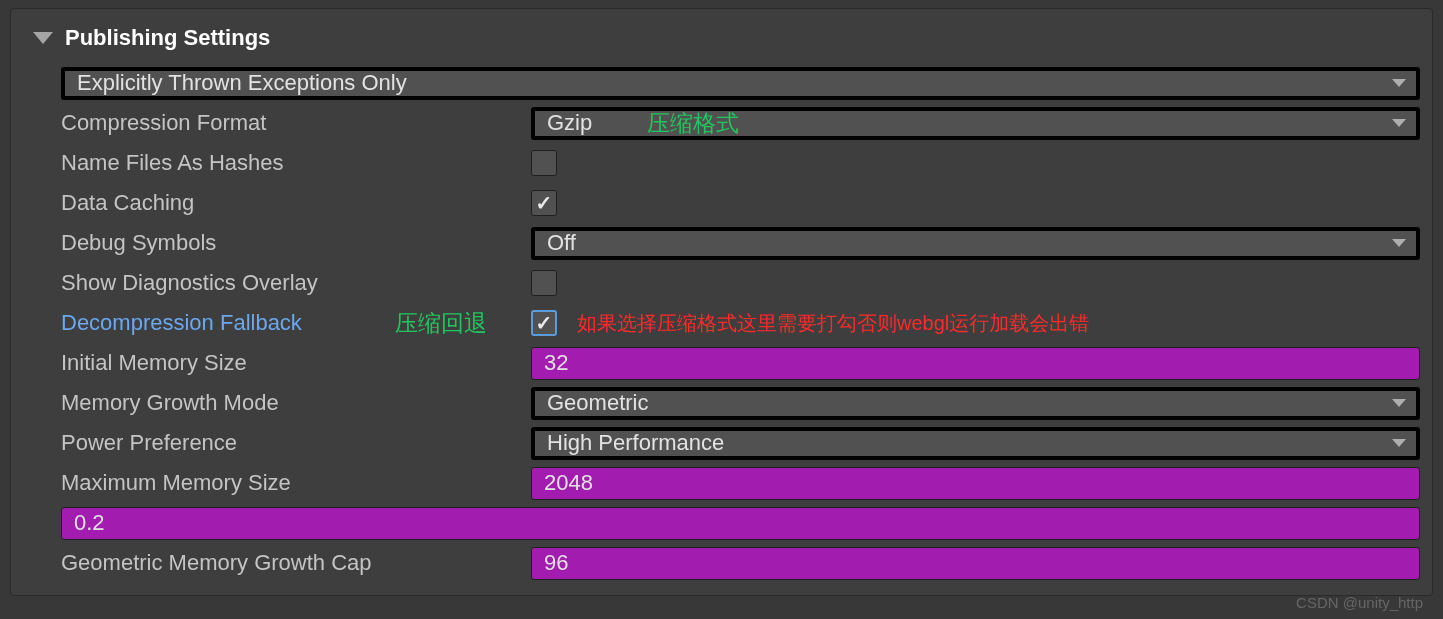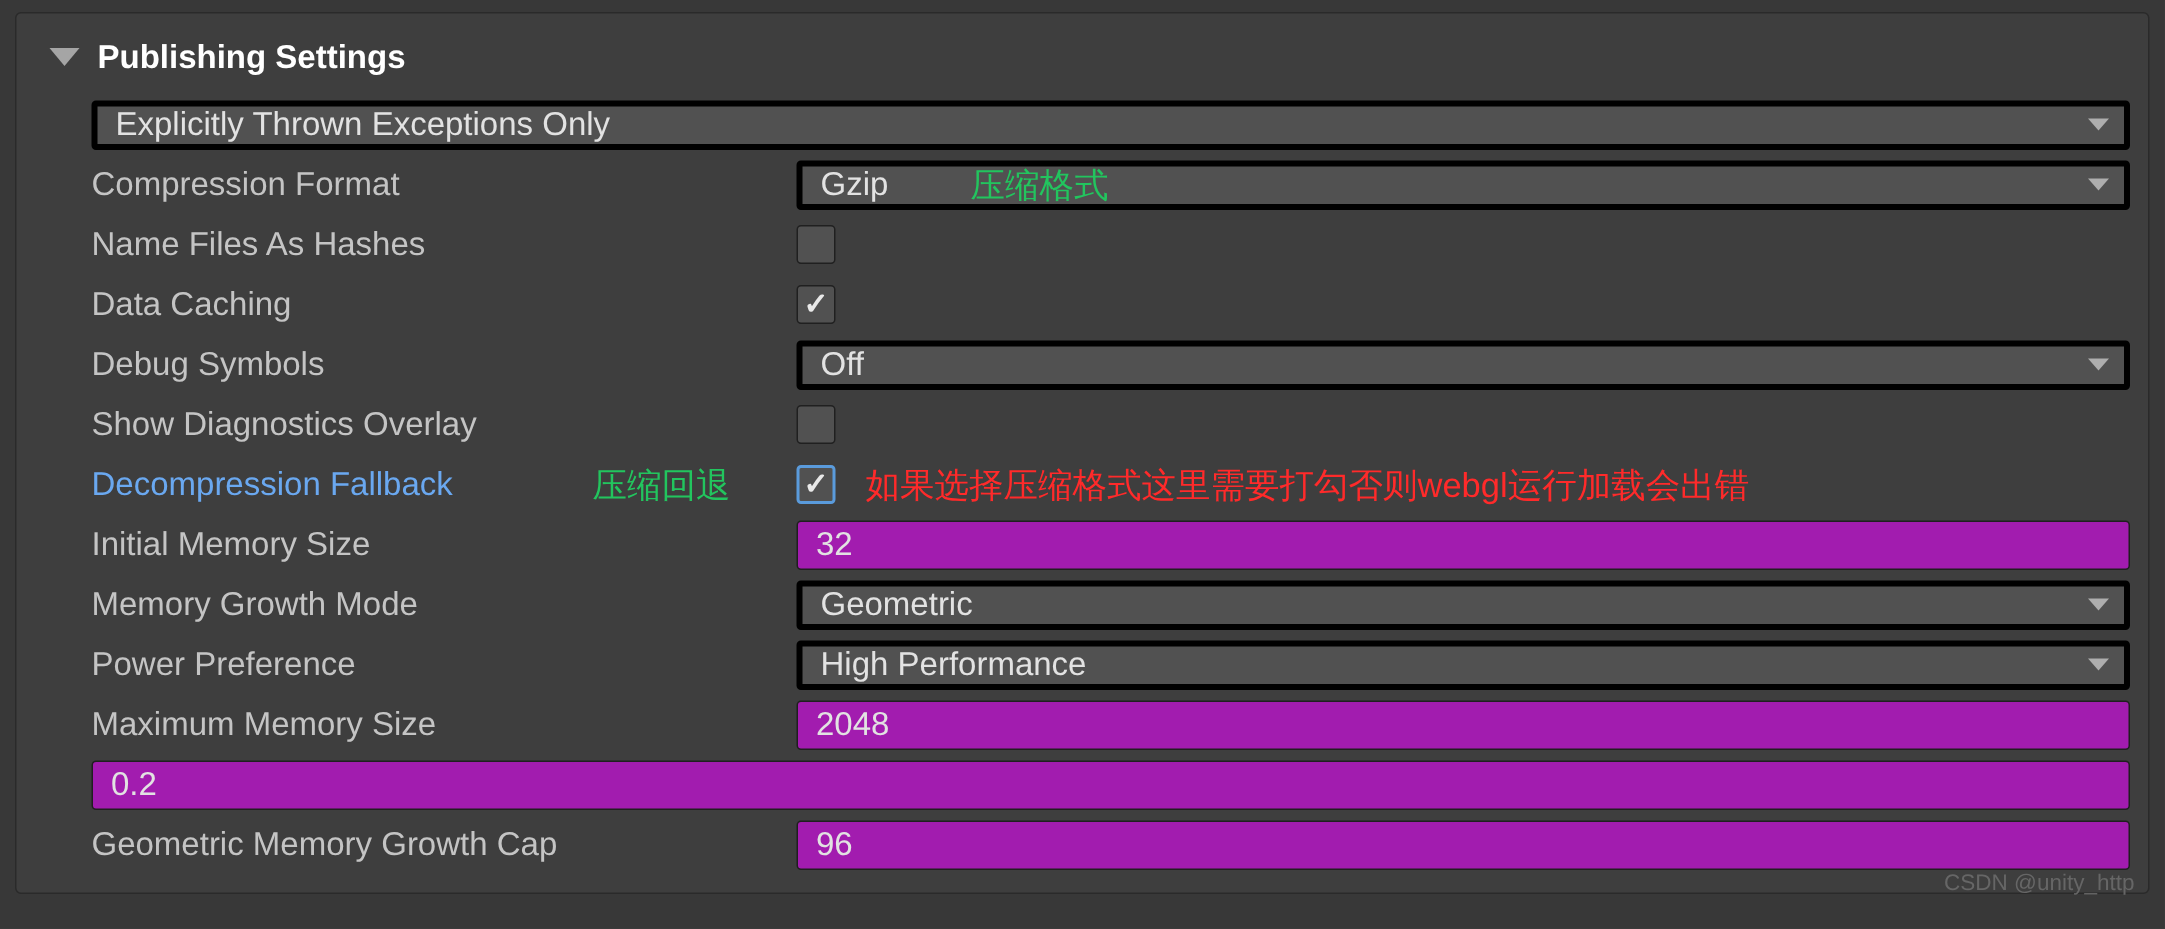--- a/index.html
+++ b/index.html
@@ -110,40 +110,40 @@
     }
     .checkmark {
       font-size: 20px;
       color: #e9e9e9;
       font-weight: bold;
       line-height: 1;
     }
     .annotation {
       color: #ff2a2a;
       margin-left: 20px;
-      font-size: 23px;
+      font-size: 20px;
     }
     .annotation-inline {
       position: absolute;
       left: 368px;
       color: #22c55e;
       font-size: 23px;
       margin-left: 16px;
     }
     .annotation-over {
       position: absolute;
       left: 636px;
       color: #22c55e;
       font-size: 23px;
       z-index: 2;
     }
     .watermark {
       position: absolute;
       right: 10px;
-      bottom: 14px;
+      bottom: 0;
       font-size: 15px;
       color: #666;
     }
     .outer {
       position: relative;
       height: 100%;
     }
   </style>
 </head>
 <body>

